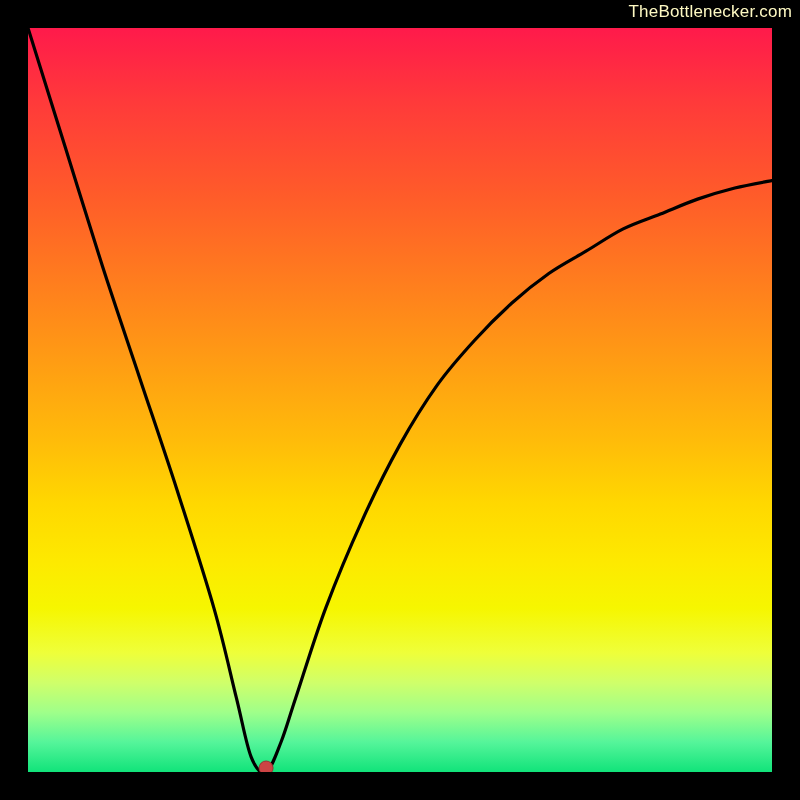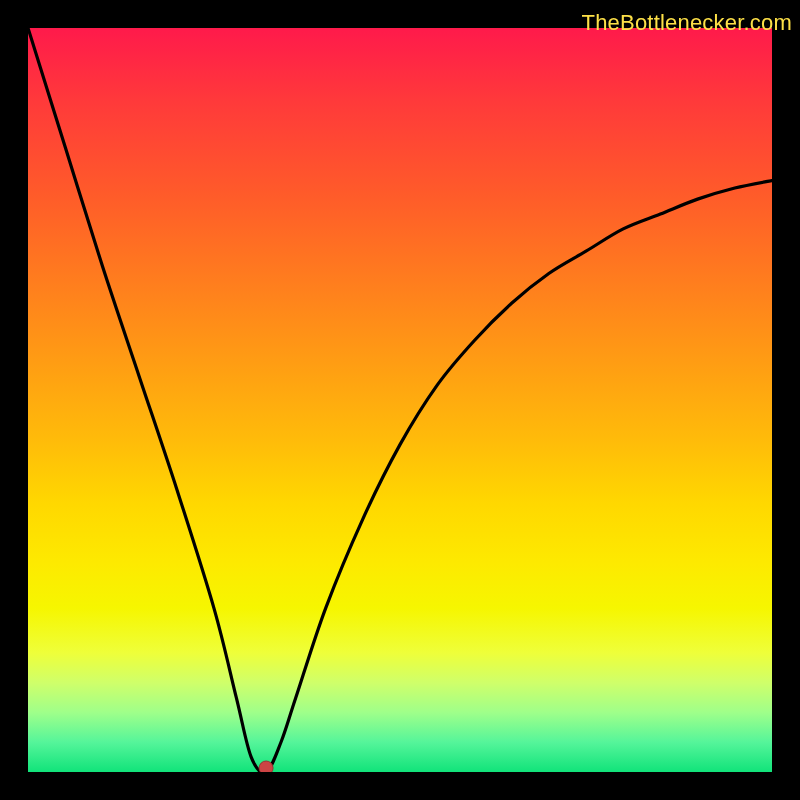--- a/index.html
+++ b/index.html
@@ -42,24 +42,24 @@
   .curve {
     position: absolute;
     left: 0;
     top: 0;
     width: 744px;
     height: 744px;
     pointer-events: none;
   }
   .watermark {
     position: absolute;
-    top: 10px;
+    top: 2px;
     right: 8px;
-    color: #fde047;
-    font-size: 22px;
+    color: #fef9c3;
+    font-size: 17px;
     letter-spacing: 0.2px;
     font-weight: 500;
     user-select: none;
   }
 </style>
 </head>
 <body>
 
 <div class="frame">
   <div class="plot-area">

